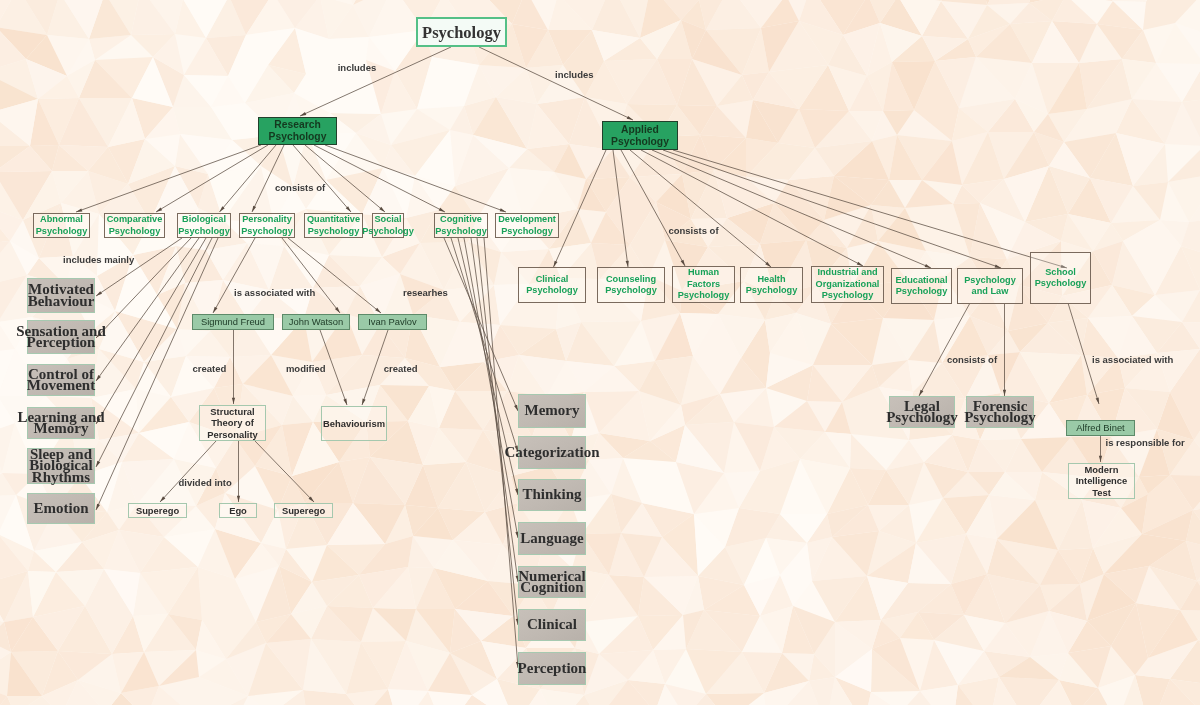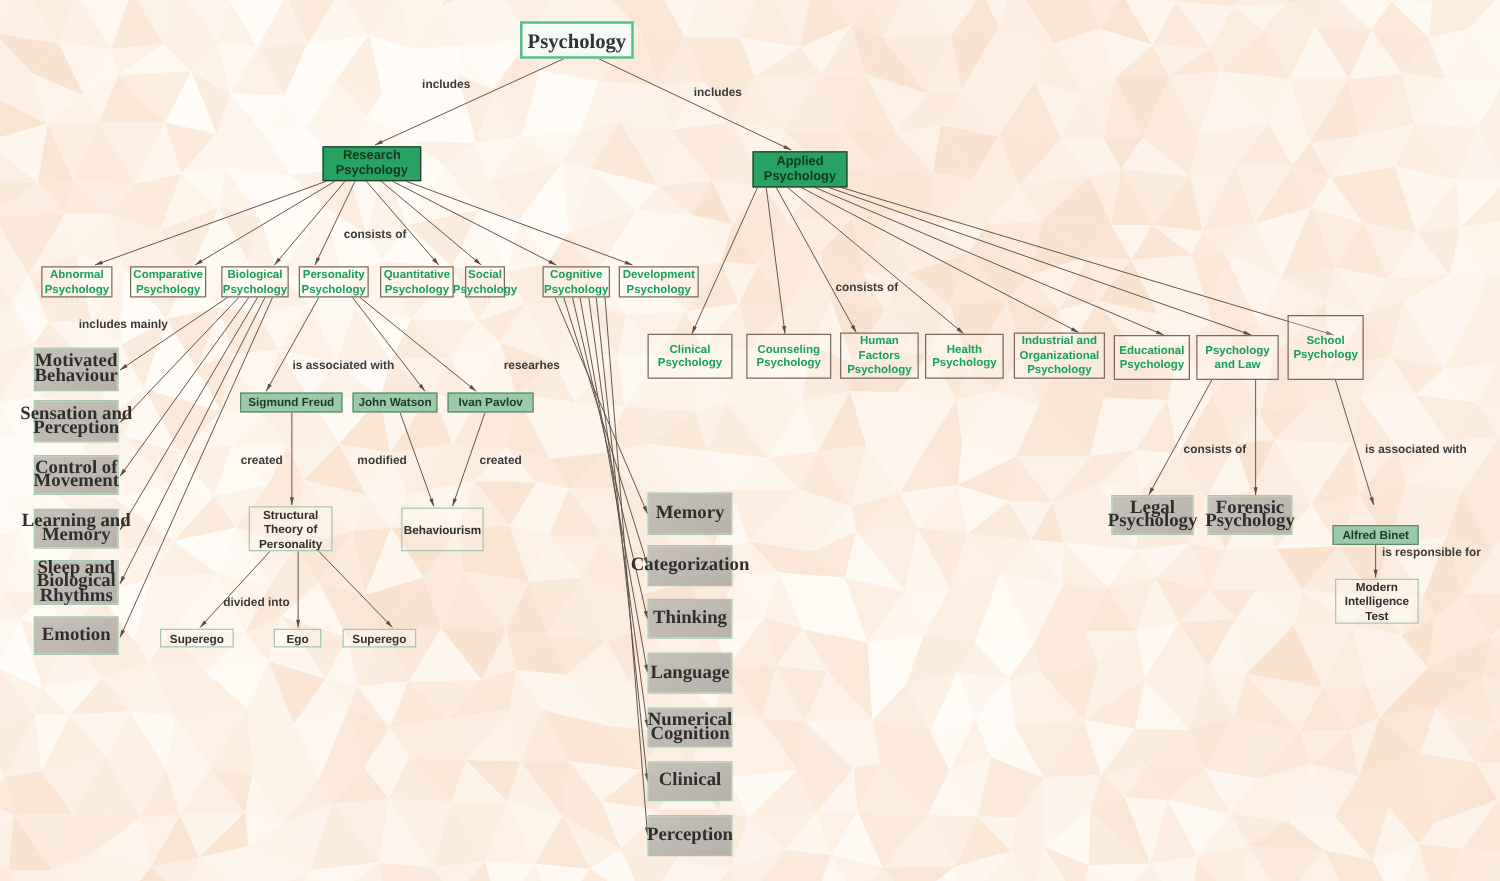--- a/index.html
+++ b/index.html
@@ -8,21 +8,21 @@
 #stage{position:relative;width:1200px;height:705px;overflow:hidden;background:#fdf8f2;padding-left:32px;}
 #bg,#edges{position:absolute;left:0;top:0;width:1200px;height:705px;}
 #edges{pointer-events:none;}
 .node{position:absolute;box-sizing:border-box;display:flex;flex-direction:column;align-items:center;justify-content:center;text-align:center;}
 .node .ln{display:block;white-space:nowrap;}
 .n-root{border:2px solid #54c087;background:#f4fbf6;}
 .n-root .ln{font-family:"Liberation Serif",serif;font-weight:700;font-size:16.5px;color:#333333;line-height:19px;}
 .n-green-solid{border:1.4px solid #22402b;background:#27a261;}
 .n-green-solid .ln{font-weight:700;font-size:10.3px;color:#14391f;line-height:12px;text-align:center;}
 .n-green-light{border:1px solid #5d8a69;background:#9acaa7;}
-.n-green-light .ln{font-weight:700;font-size:9.4px;color:#1d3a26;line-height:11.6px;}
+.n-green-light .ln{font-weight:400;font-size:9.4px;color:#1d3a26;line-height:11.6px;}
 .n-outline{border:1px solid #7a6a5d;background:rgba(255,254,250,0.26);}
 .n-outline .ln{font-weight:700;font-size:9.2px;color:#18a159;line-height:11.4px;}
 .n-outline-dark{border:1.1px solid #a5c8ae;background:rgba(255,254,250,0.26);}
 .n-outline-dark .ln{font-weight:700;font-size:9.4px;color:#2e2e2e;line-height:11.6px;}
 .n-gray{border:1.9px solid #a6c9b0;background:linear-gradient(152deg,#c7c0b9 0%,#c0b9b2 52%,#b8b1aa 100%);}
 .n-gray .ln{font-weight:700;font-size:15px;color:#2e2e2e;line-height:11.5px;font-family:Liberation Serif, serif;}
 .elabel{position:absolute;font-weight:700;font-size:9.5px;color:#3a3a3a;white-space:nowrap;line-height:11px;}
 </style>
 </head>
 <body>

